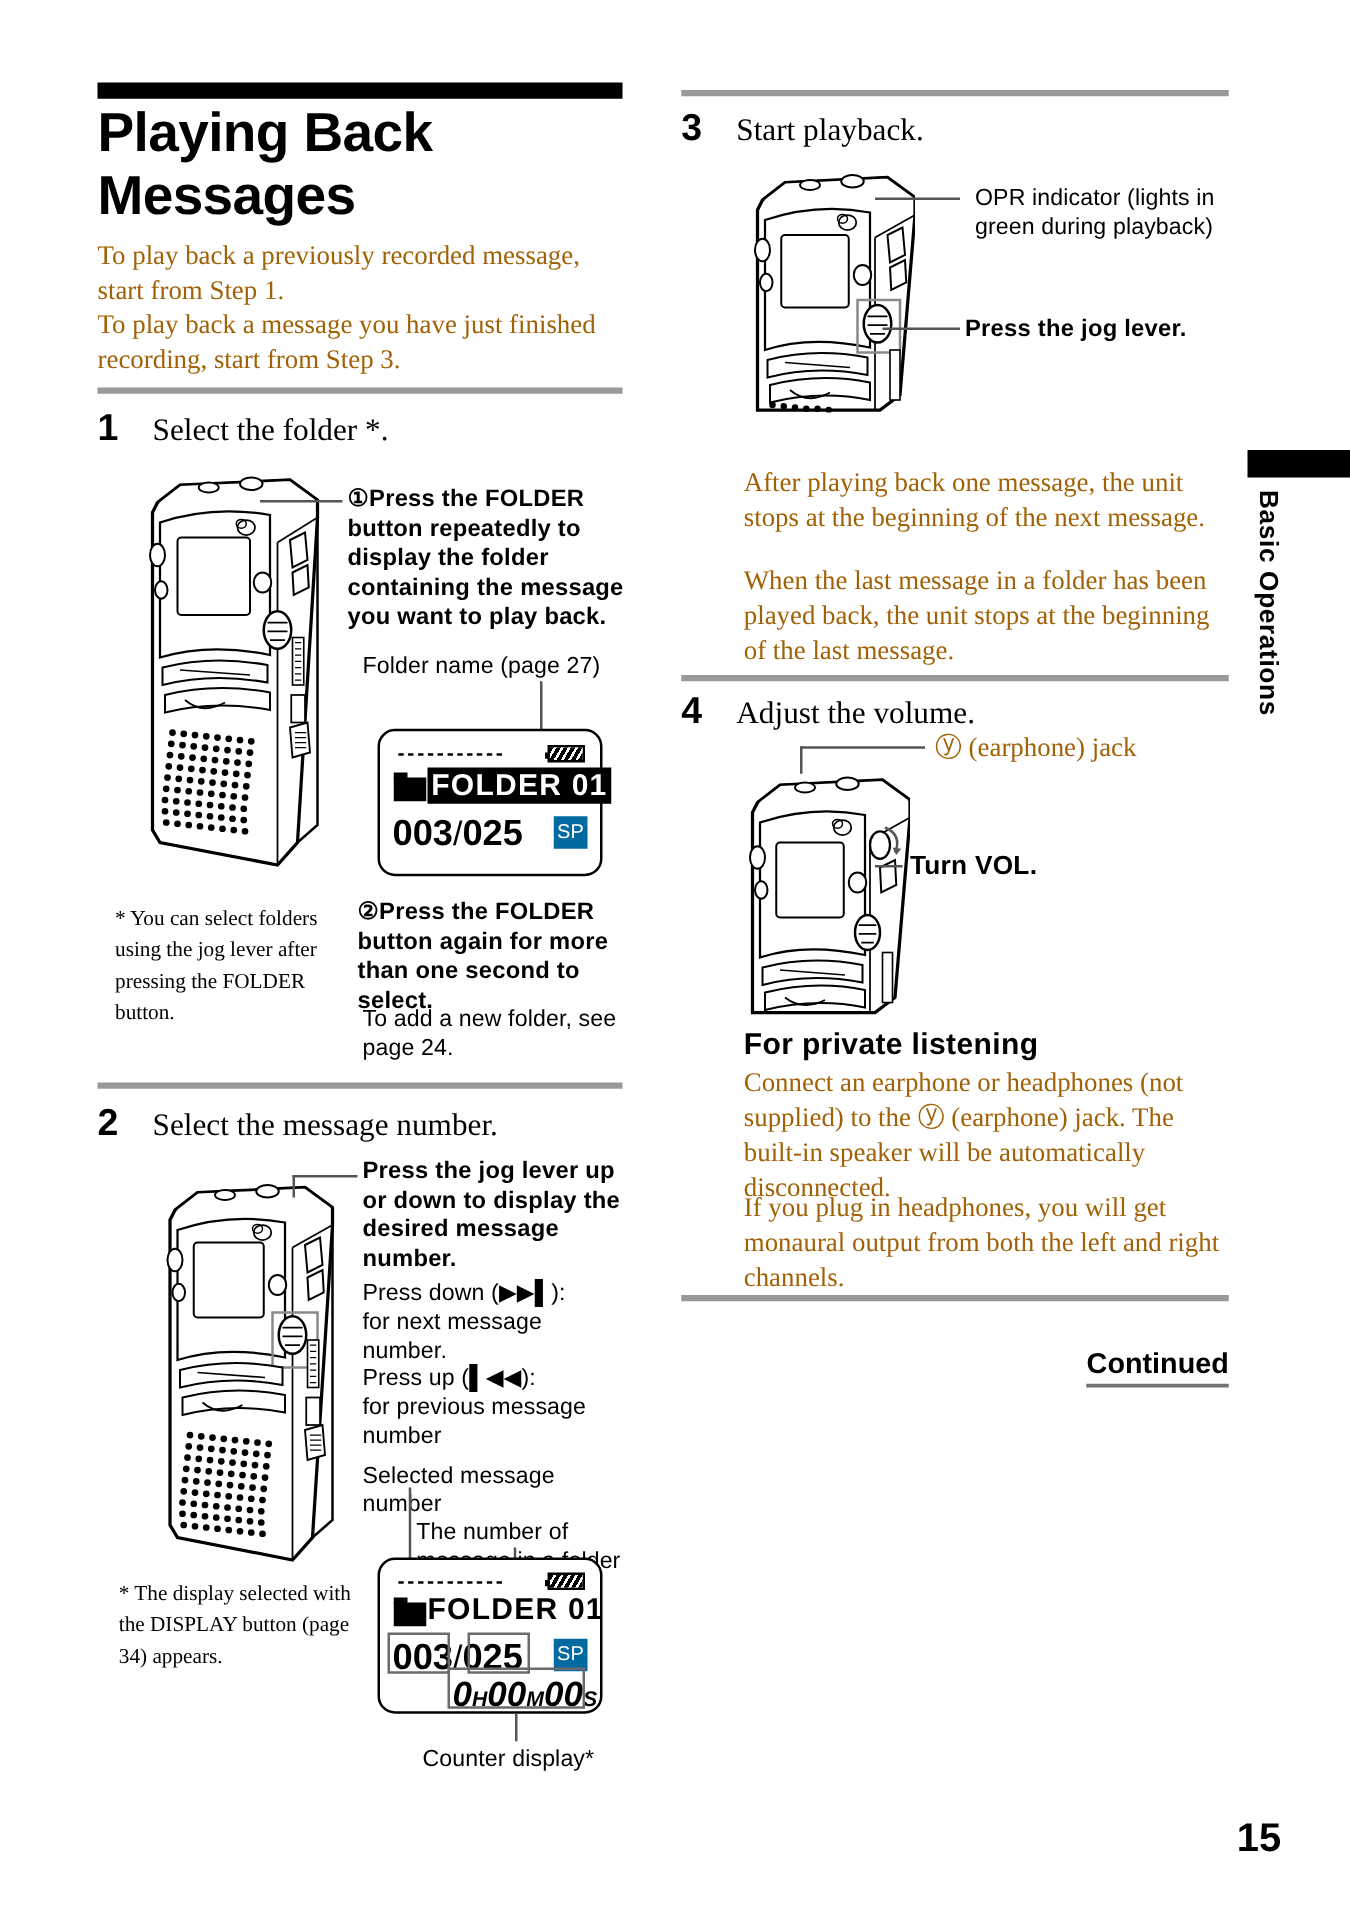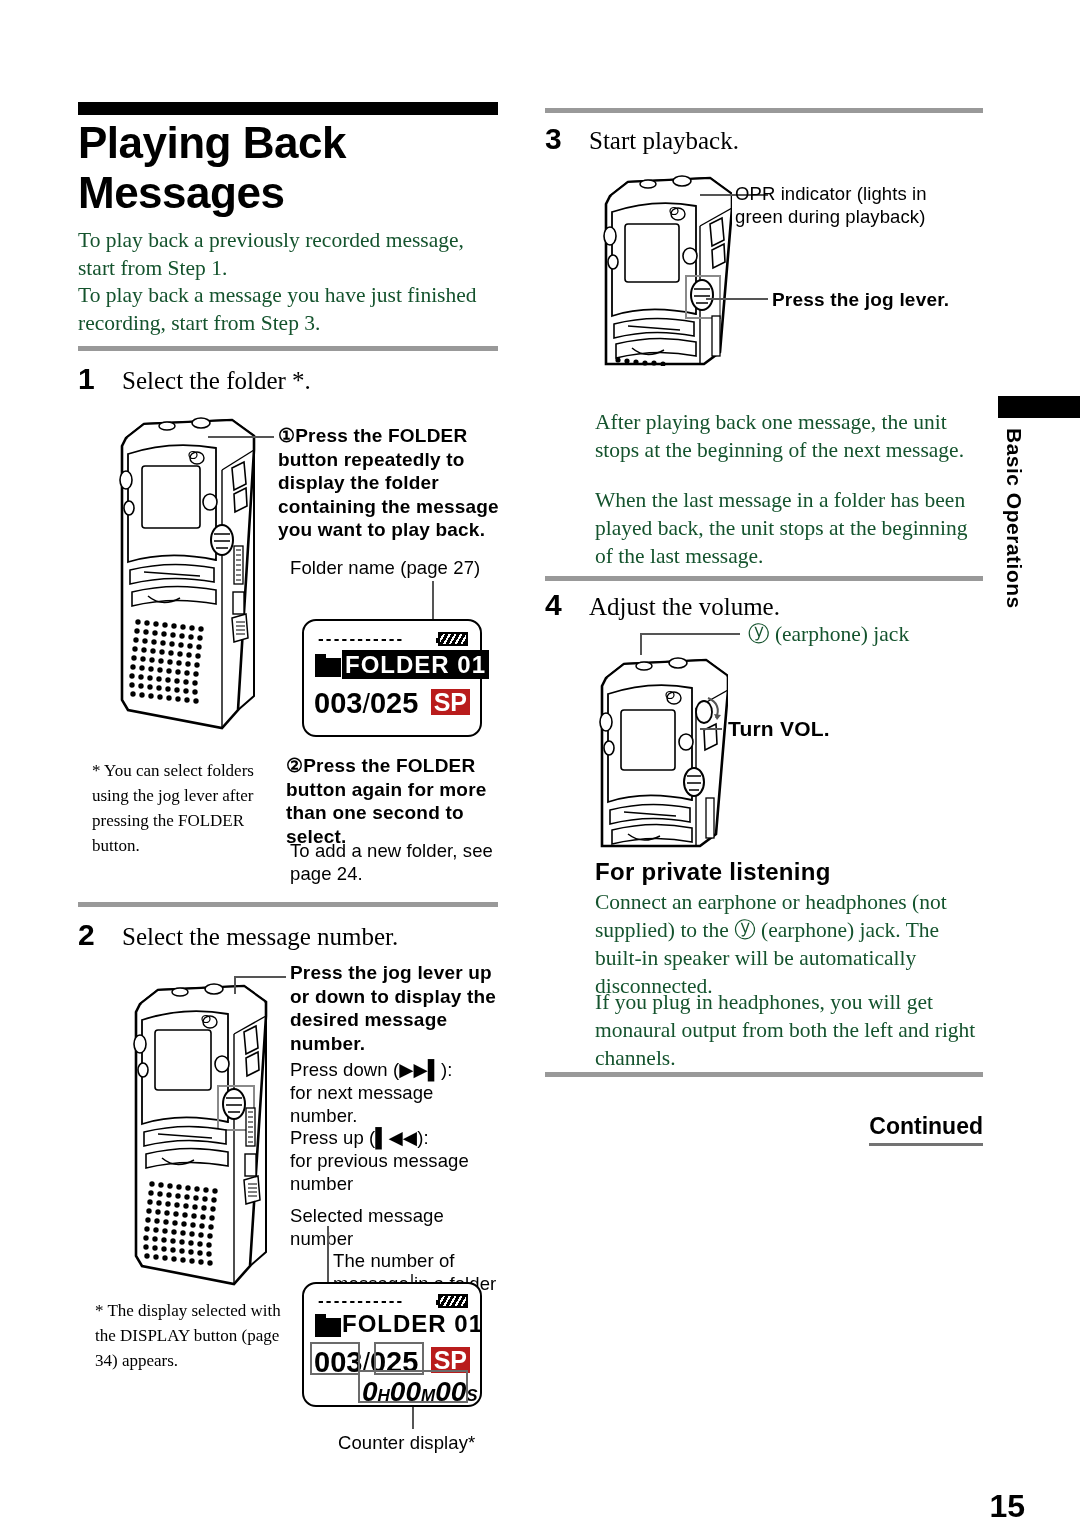--- a/index.html
+++ b/index.html
@@ -11,28 +11,27 @@
     width: 1080px;
     height: 1529px;
     position: relative;
     font-family: "Liberation Serif", serif;
     color: #000;
     overflow: hidden;
   }
   .page {
     position: absolute;
     inset: 0;
-    margin-top: 36px;
   }
 
   .body-text {
     font-family: "Liberation Serif", serif;
     font-size: 21.5px;
     line-height: 28px;
-    color: #14532d;
+    color: #a16207;
   }
   .small-serif {
     font-family: "Liberation Serif", serif;
     font-size: 17px;
     line-height: 25px;
   }
   .callout-bold {
     font-family: "Liberation Sans", sans-serif;
     font-weight: bold;
     font-size: 19px;
@@ -163,25 +162,25 @@
     font-weight: bold;
     font-size: 29px;
     letter-spacing: 0px;
     white-space: nowrap;
   }
   .lcd-counter .sel { font-weight: bold; }
   .lcd-counter .tot { font-weight: bold; }
   .lcd-counter .slash { font-weight: normal; font-size: 27px; }
   .sp-badge {
     position: absolute;
-    background: #b91c1c;
+    background: #0369a1;
     color: #fff;
     font-family: "Liberation Sans", sans-serif;
-    font-weight: bold;
-    font-size: 25px;
+    font-weight: normal;
+    font-size: 16px;
     padding: 0px 3px;
     letter-spacing: 0px;
     line-height: 26px;
   }
   .lcd-time {
     position: absolute;
     font-family: "Liberation Sans", sans-serif;
     font-weight: bold;
     font-size: 28px;
     white-space: nowrap;
@@ -630,21 +629,21 @@
           <circle cx="71" cy="198" r="1.6"></circle>
       </g>
       <ellipse cx="56" cy="18" rx="8" ry="4" fill="#fff" stroke="#000" stroke-width="1.5"></ellipse>
       <ellipse cx="90" cy="15" rx="9" ry="5" fill="#fff" stroke="#000" stroke-width="1.6"></ellipse>
     </svg>
   </div>
 
   <div class="lead-h" style="left:700px; top:158px; width:68px;"></div>
   <div class="lead-h" style="left:706px; top:262px; width:62px;"></div>
 
-  <div class="callout-plain" style="position:absolute; left:735px; top:146px; width:215px;">OPR indicator (lights in green during playback)</div>
+  <div class="callout-plain" style="position:absolute; left:780px; top:146px; width:215px;">OPR indicator (lights in green during playback)</div>
   <div class="callout-bold" style="position:absolute; left:772px; top:252px; width:215px;">Press the jog lever.</div>
 
   <div class="body-text" style="position:absolute; left:595px; top:372px; width:390px;">After playing back one message, the unit stops at the beginning of the next message.</div>
   <div class="body-text" style="position:absolute; left:595px; top:450px; width:390px;">When the last message in a folder has been played back, the unit stops at the beginning of the last message.</div>
 
   <div class="rule-gray" style="left:545px; top:540px; width:438px;"></div>
 
   <div class="step" style="left:545px; top:552px; width:438px;">
     <div class="step-num">4</div>
     <div class="step-text">Adjust the volume.</div>

